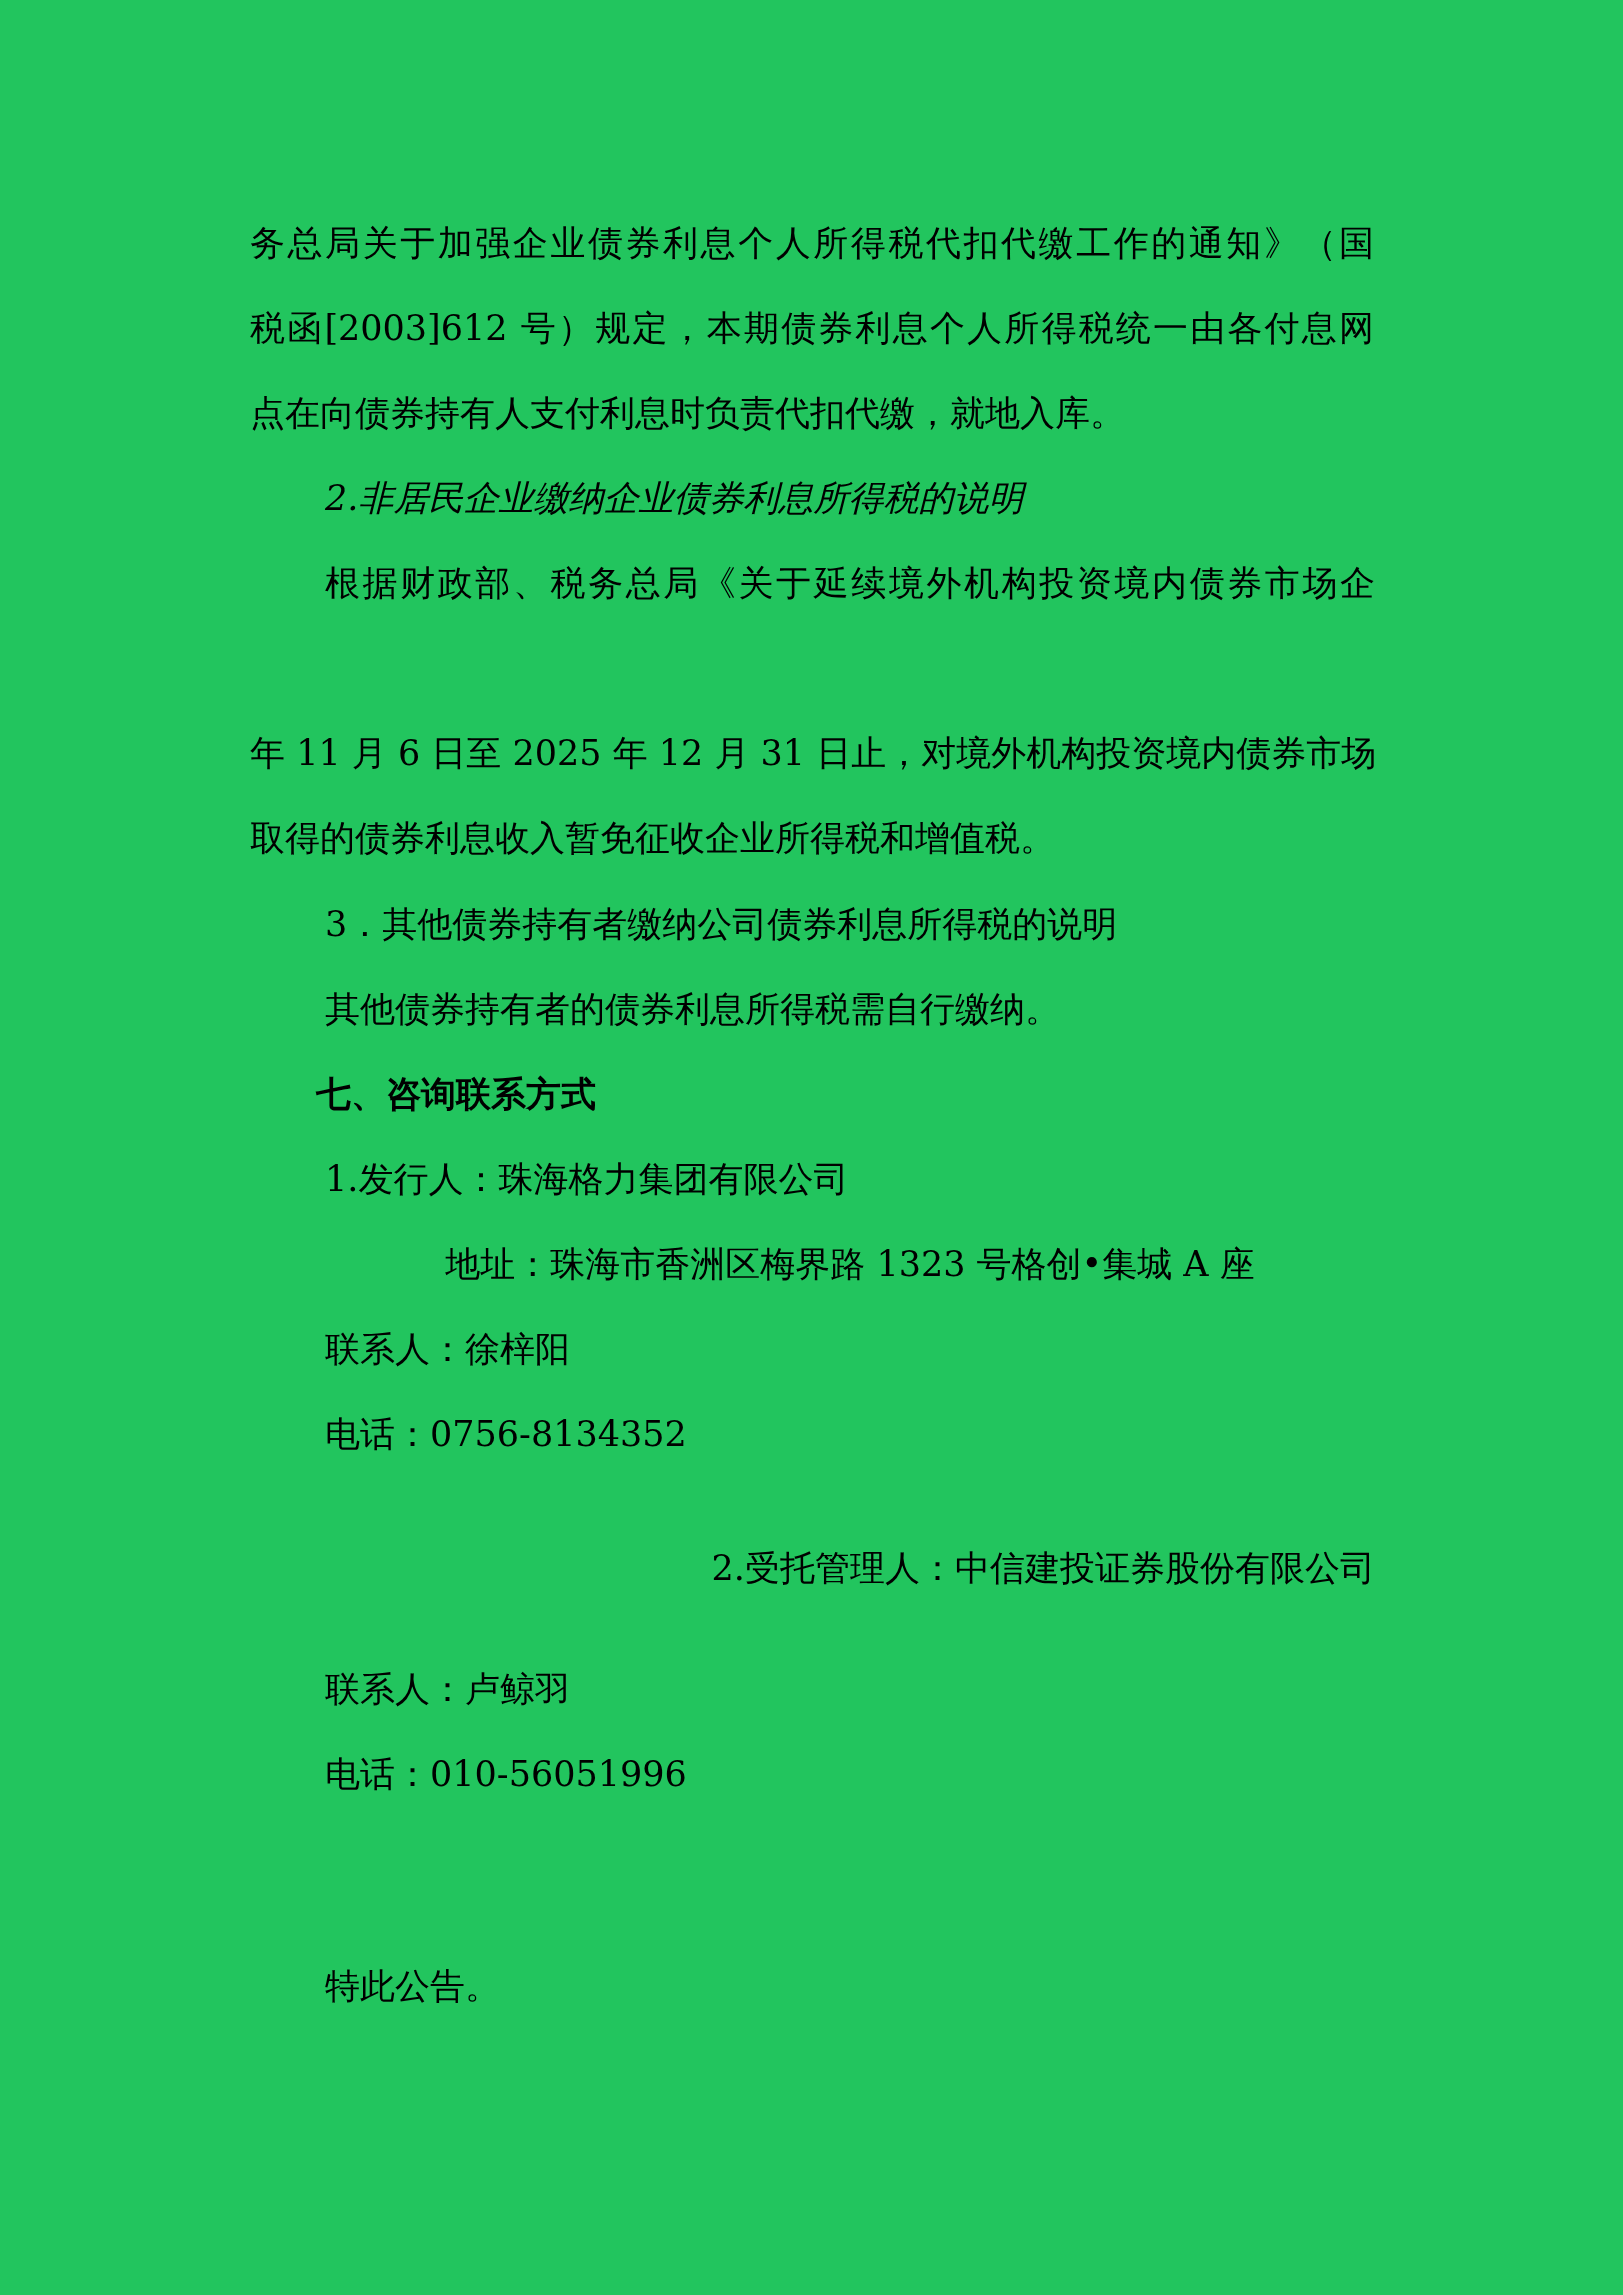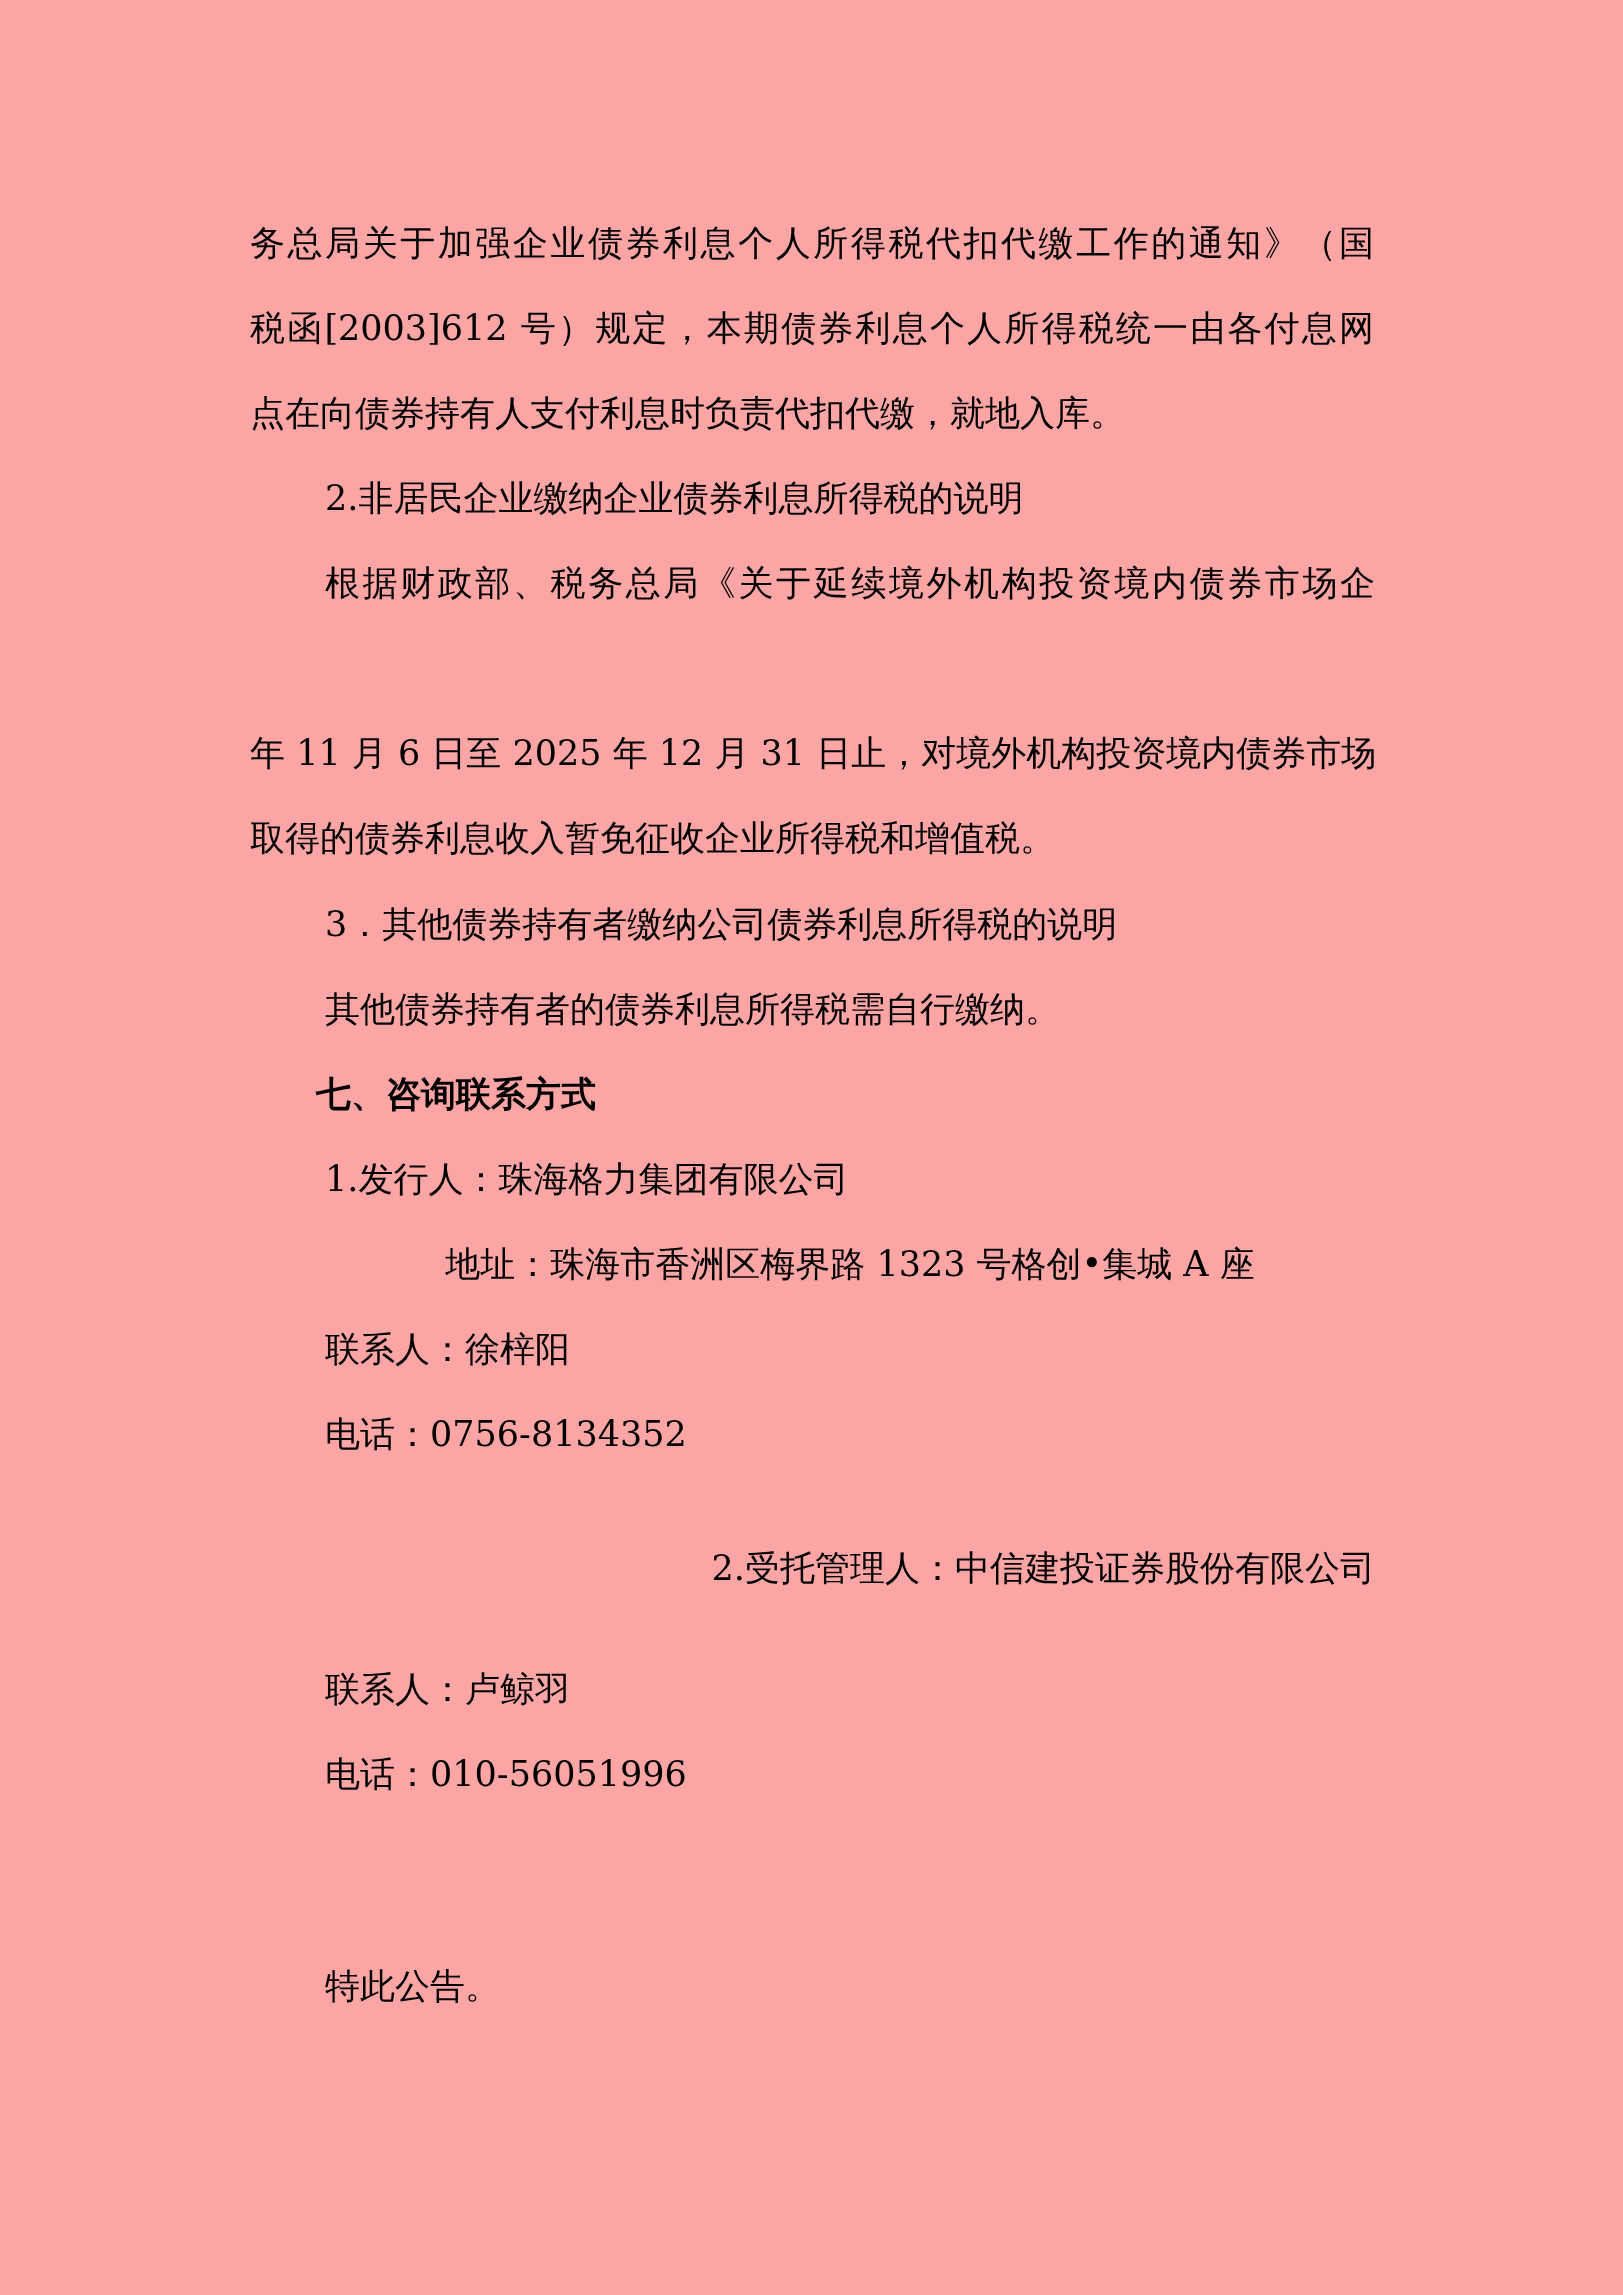--- a/index.html
+++ b/index.html
@@ -14,21 +14,21 @@
       overflow: hidden;
       color: #000000;
       font-family: "DejaVu Serif", "Liberation Serif", serif;
     }
     .page {
       position: absolute;
       left: 0;
       top: 0;
       width: 1623px;
       height: 2295px;
-      background: #fca5a5;
+      background: #22c55e;
     }
     .line {
       position: absolute;
       left: 250px;
       width: 1124px;
       height: 85px;
       line-height: 85px;
       font-size: 35px;
       white-space: nowrap;
       overflow: visible;
@@ -49,21 +49,21 @@
   </style>
 </head>
 <body>
 
 <div class="page">
 
   <div class="line justify" style="top:201px;">务总局关于加强企业债券利息个人所得税代扣代缴工作的通知》（国</div>
   <div class="line justify" style="top:286px;">税函[2003]612 号）规定，本期债券利息个人所得税统一由各付息网</div>
   <div class="line" style="top:371px;">点在向债券持有人支付利息时负责代扣代缴，就地入库。</div>
 
-  <div class="line indent" style="top:456px;">2.非居民企业缴纳企业债券利息所得税的说明</div>
+  <div class="line indent" style="top:456px;font-style:italic;">2.非居民企业缴纳企业债券利息所得税的说明</div>
 
   <div class="line indent justify" style="top:541px;">根据财政部、税务总局《关于延续境外机构投资境内债券市场企</div>
   <div class="line justify" style="top:711px;">年 11 月 6 日至 2025 年 12 月 31 日止，对境外机构投资境内债券市场</div>
   <div class="line" style="top:796px;">取得的债券利息收入暂免征收企业所得税和增值税。</div>
 
   <div class="line indent" style="top:882px;">3．其他债券持有者缴纳公司债券利息所得税的说明</div>
 
   <div class="line heading" style="top:1052px;">七、咨询联系方式</div>
 
   <div class="line indent" style="top:967px;">其他债券持有者的债券利息所得税需自行缴纳。</div>

